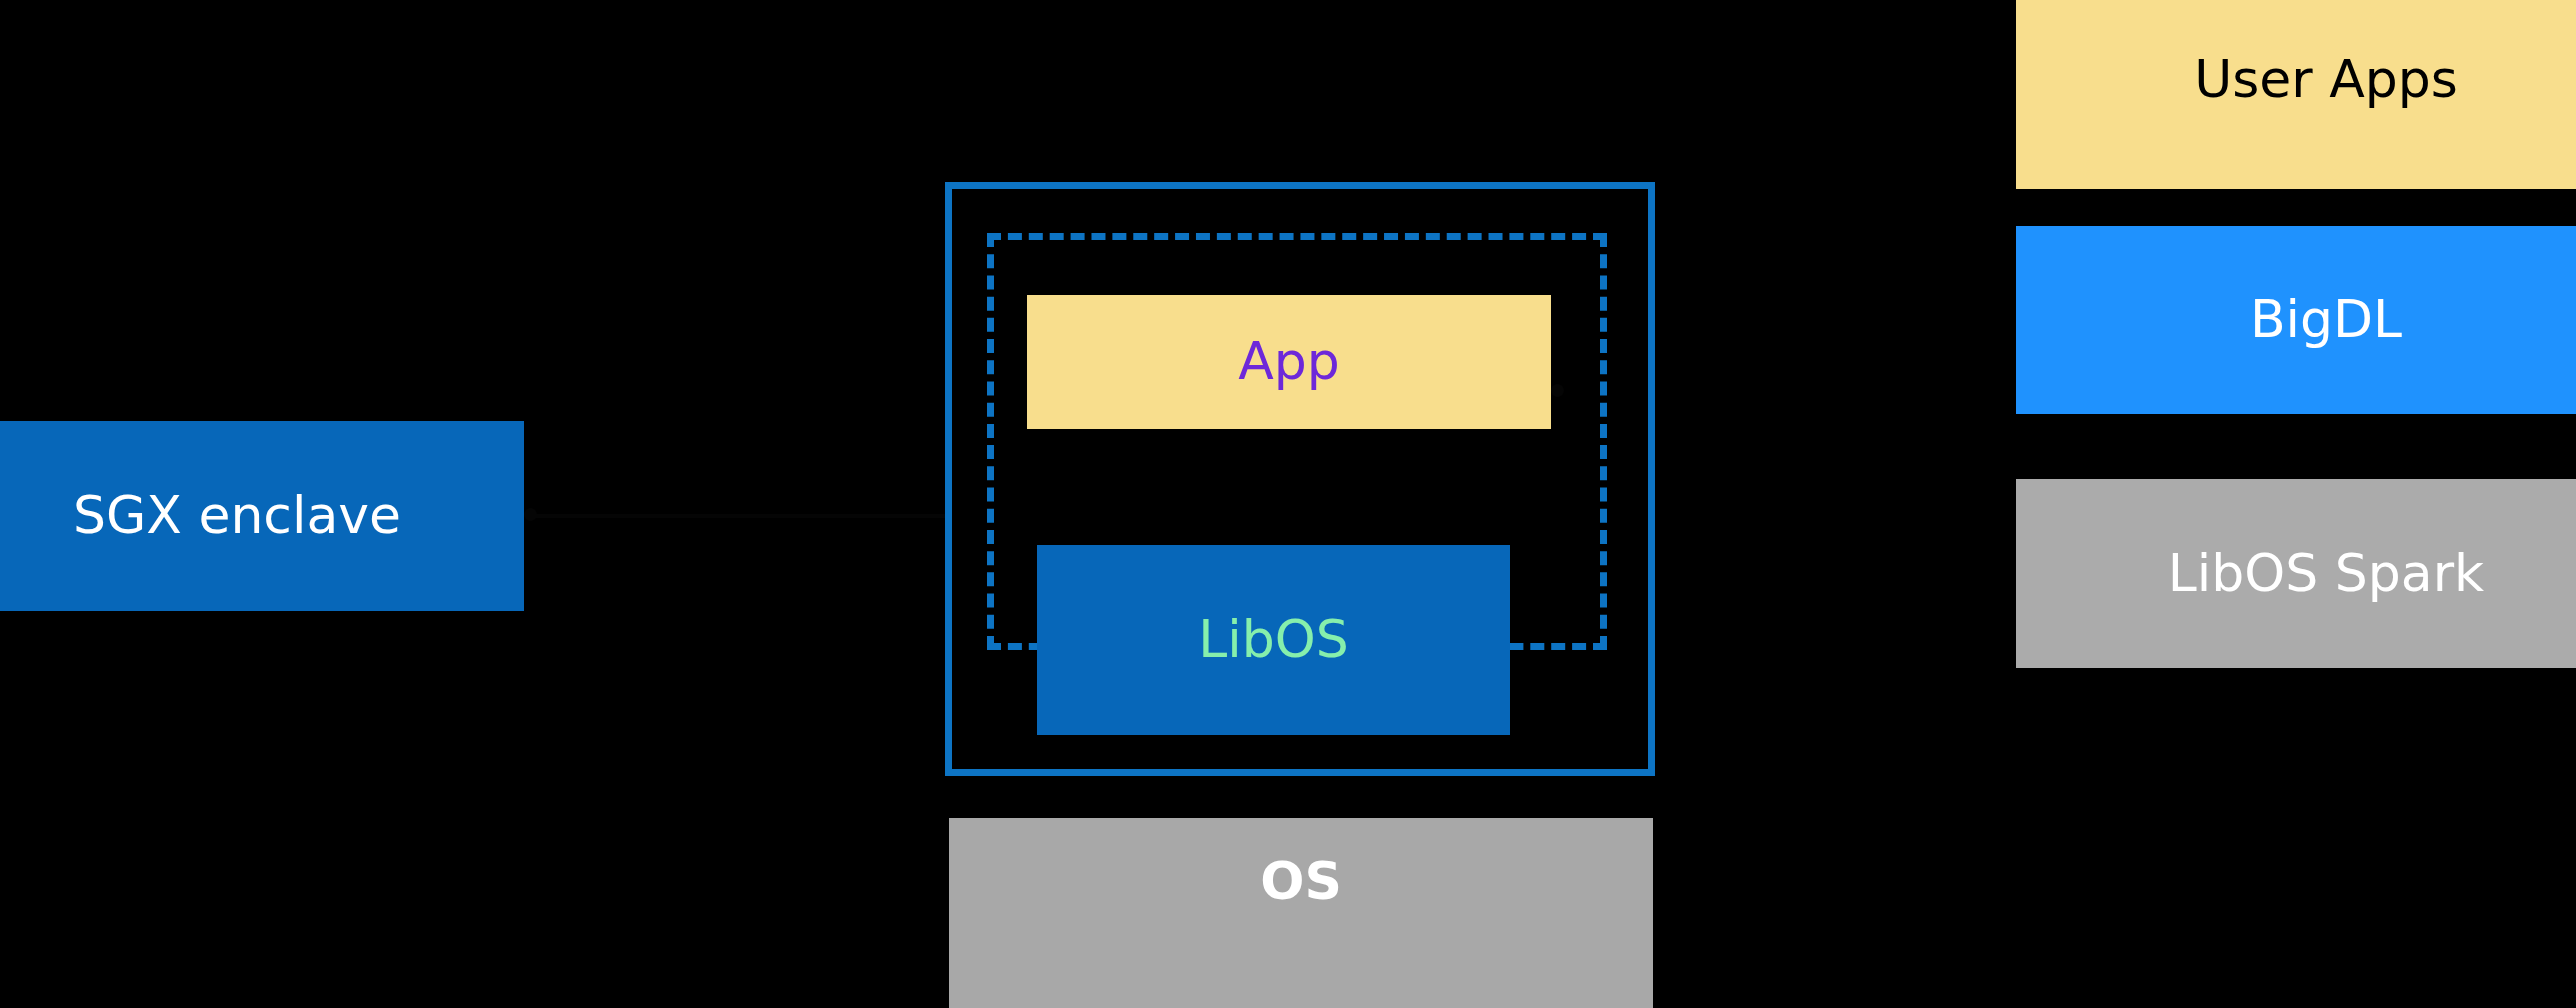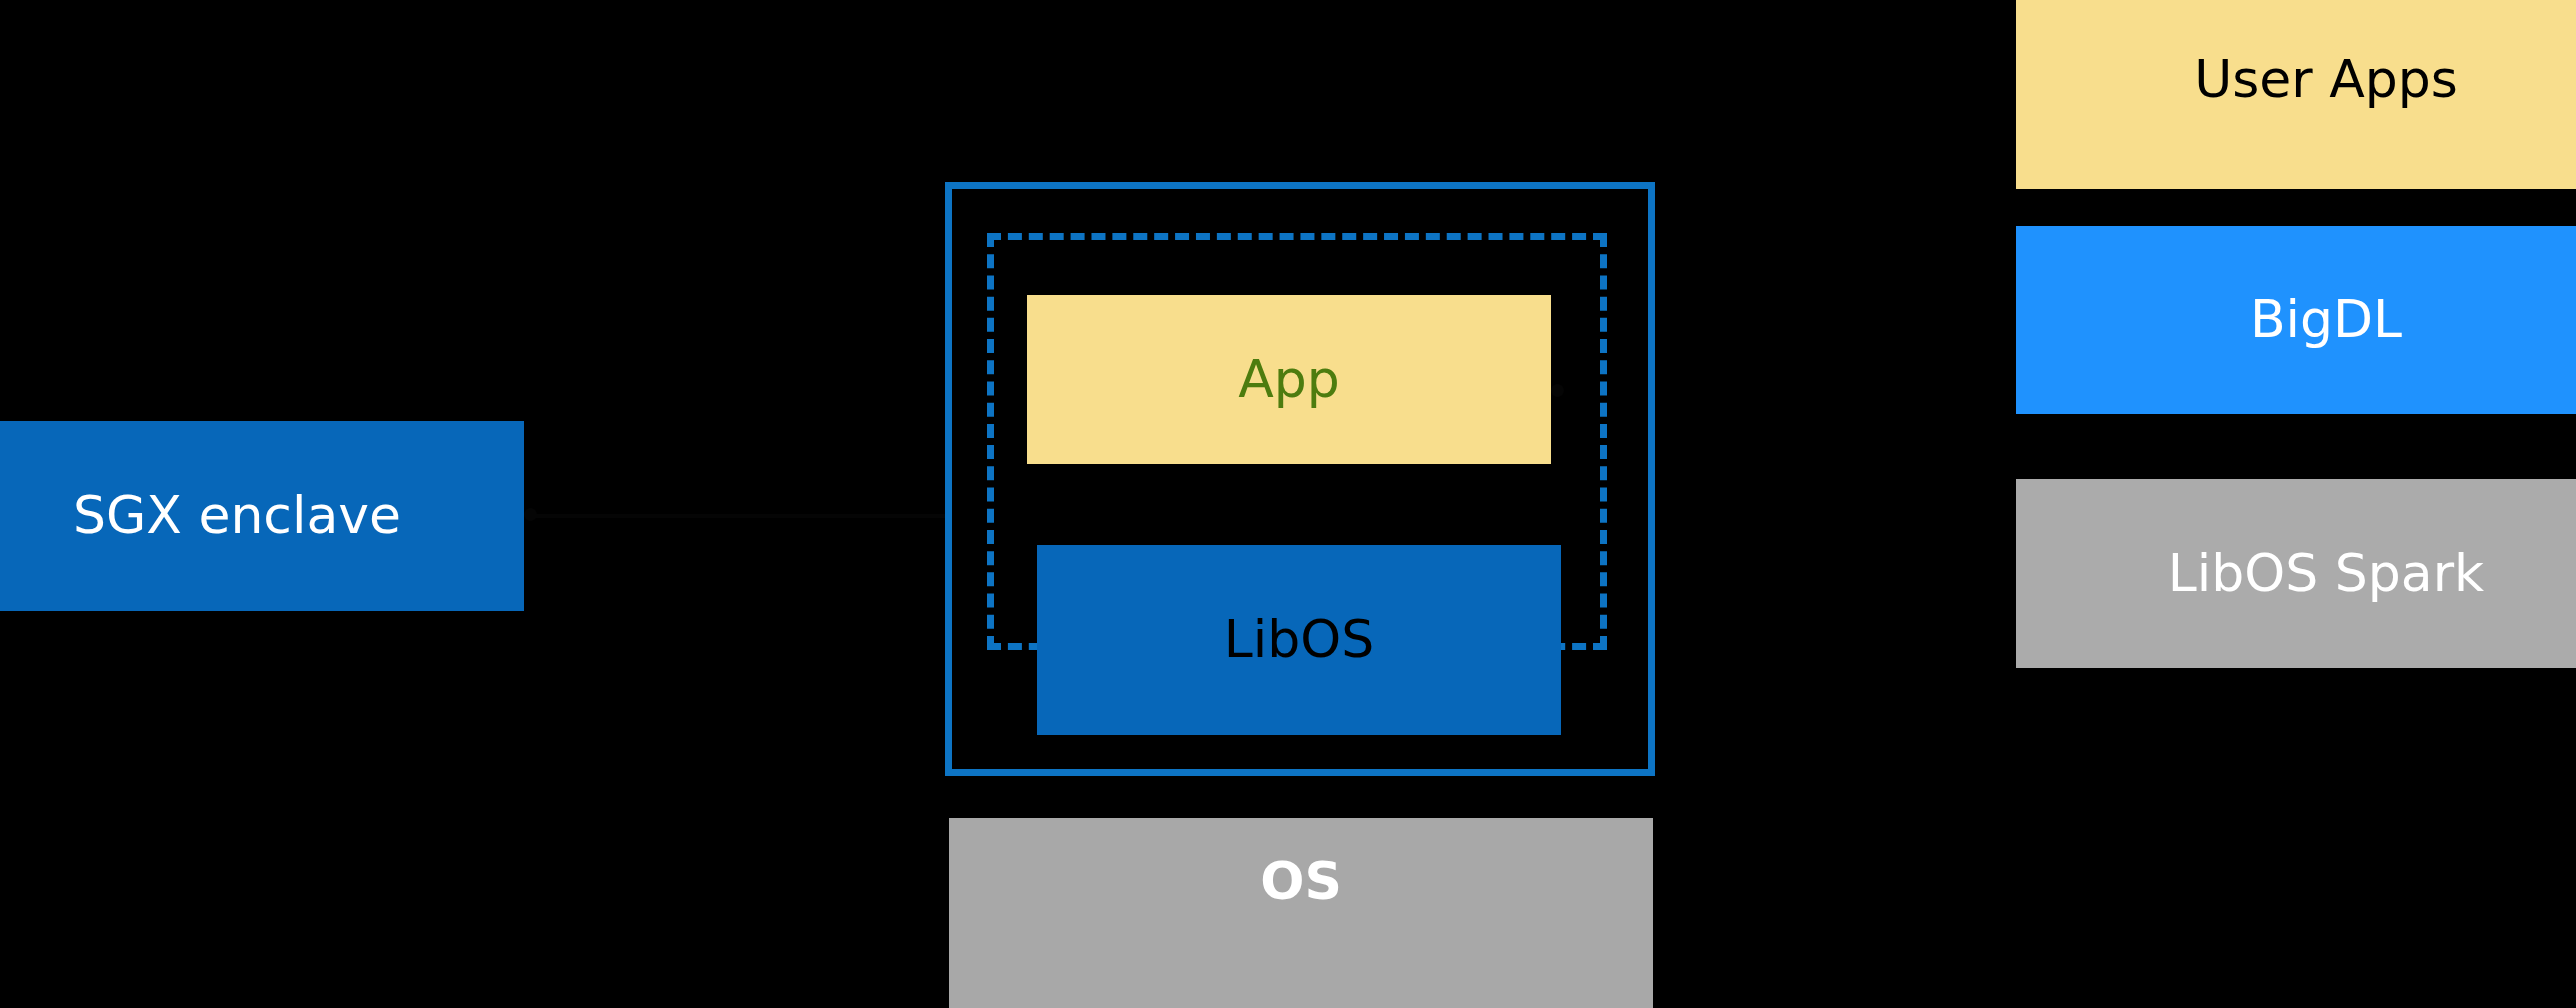--- a/index.html
+++ b/index.html
@@ -74,32 +74,32 @@
     height: 417px;
     border: 7.5px dashed #0D74C4;
     box-sizing: border-box;
     background: transparent;
   }
 
   .app-box {
     left: 1027px;
     top: 295px;
     width: 524px;
-    height: 169px;
+    height: 134px;
     background: #F8DE8D;
-    color: #4d7c0f;
+    color: #6d28d9;
     font-size: 52px;
   }
   .libos-box {
     left: 1037px;
     top: 545px;
-    width: 524px;
+    width: 473px;
     height: 190px;
     background: #0767B9;
-    color: #000000;
+    color: #86efac;
     font-size: 52px;
   }
   .os-box {
     left: 949px;
     top: 818px;
     width: 704px;
     height: 218px;
     background: #A8A8A8;
     color: #FFFFFF;
     font-size: 52px;

